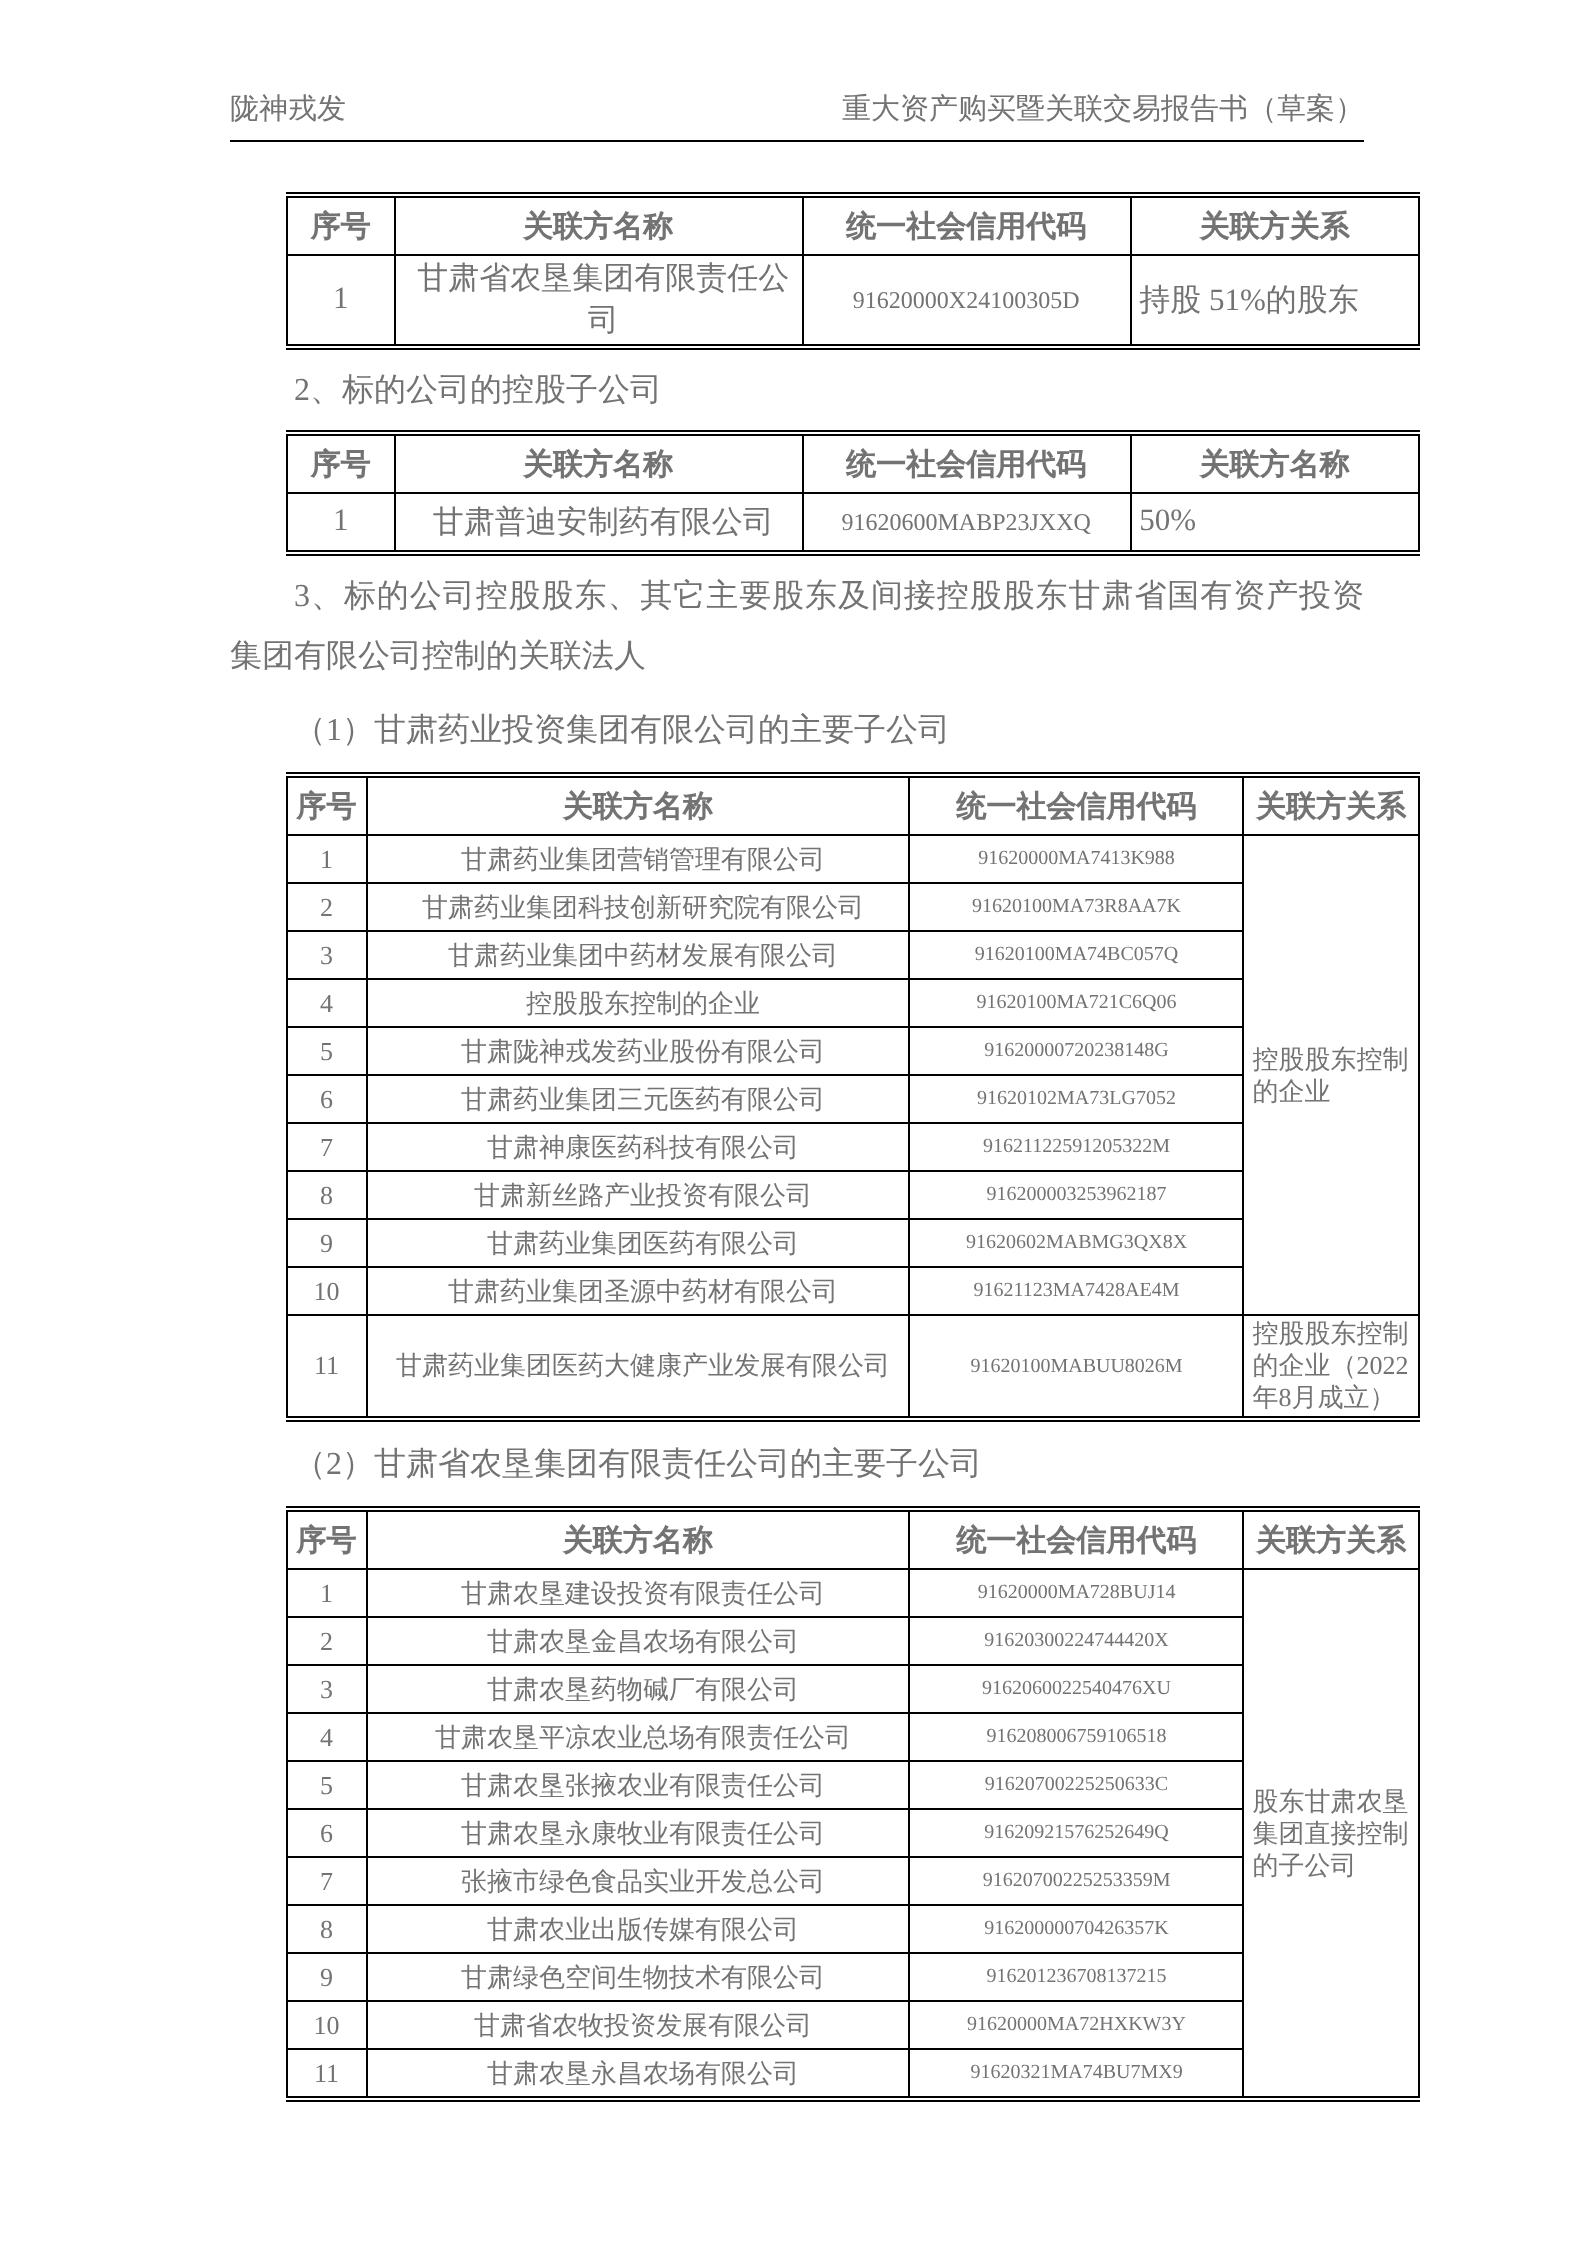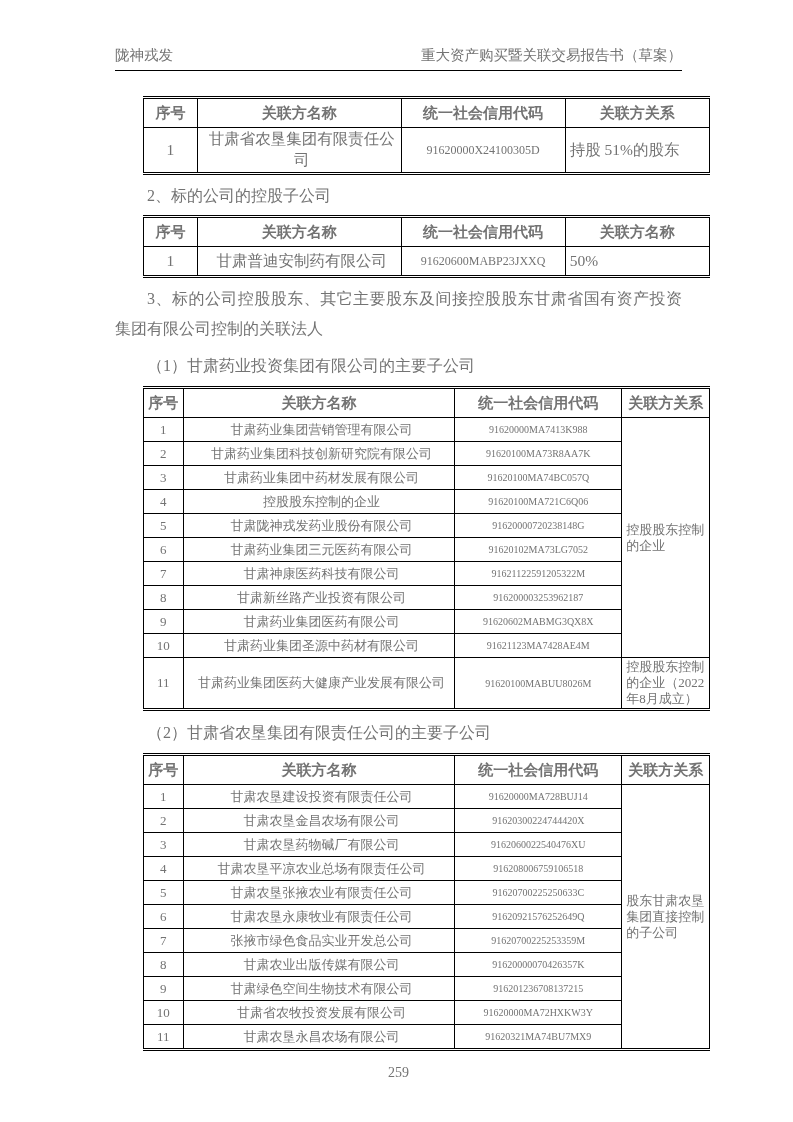--- a/index.html
+++ b/index.html
@@ -264,15 +264,14 @@
         <td class="c-code">91620000MA72HXKW3Y</td>
       </tr>
       <tr>
         <td class="c-no">11</td>
         <td class="c-name">甘肃农垦永昌农场有限公司</td>
         <td class="c-code">91620321MA74BU7MX9</td>
       </tr>
     </tbody>
   </table>
 
-  <div class="page-footer">259</div>
 
 </div>
 
 </body></html>

